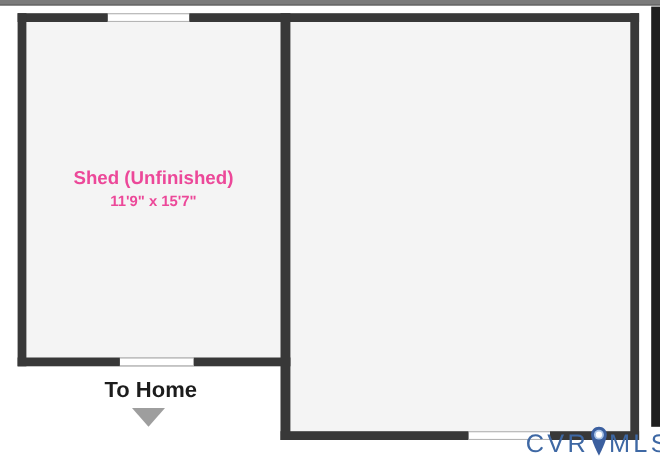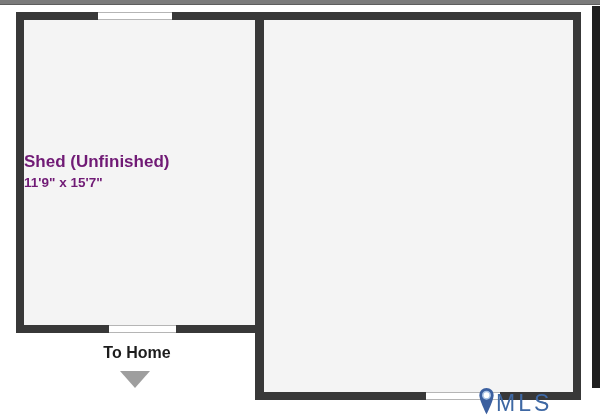--- a/index.html
+++ b/index.html
@@ -48,31 +48,31 @@
     background: #ffffff;
     border-top: 1px solid #b5b5b5;
     border-bottom: 1px solid #b5b5b5;
     box-sizing: border-box;
   }
   .window-shed-top    { left: 98px;  top: 12px;  width: 74px; height: 8px; }
   .window-shed-bottom { left: 109px; top: 325px; width: 67px; height: 8px; }
   .window-barn-bottom { left: 426px; top: 392px; width: 74px; height: 8px; }
 
   
-  .room-label { text-align: left; color: #701a75; }
+  .room-label { text-align: center; color: #ec4899; }
   .room-name { font-size: 17px; font-weight: bold; line-height: 20px; }
   .room-dims { font-size: 13.5px; font-weight: bold; line-height: 17px; margin-top: 2px; }
   .shed-label { left: 24px; top: 152px; width: 231px; }
   .barn-label { left: 263px; top: 186px; width: 310px; }
 
   
   .to-home-label {
     left: 37px; top: 344px; width: 200px;
     text-align: center;
-    font-size: 16px; font-weight: bold; color: #1c1c1c;
+    font-size: 20px; font-weight: bold; color: #1c1c1c;
   }
   .down-arrow {
     left: 120px; top: 371px;
     width: 0; height: 0;
     border-left: 15px solid transparent;
     border-right: 15px solid transparent;
     border-top: 17px solid #9e9e9e;
   }
 
   
@@ -118,20 +118,21 @@
 
   <div class="abs room-label shed-label">
     <div class="room-name">Shed (Unfinished)</div>
     <div class="room-dims">11'9" x 15'7"</div>
   </div>
 
   <div class="abs to-home-label">To Home</div>
   <div class="abs down-arrow"></div>
 
   <div class="abs logo">
+    <span>CVR</span>
     <svg class="logo-pin" viewBox="0 0 20 38" aria-hidden="true">
       <path d="M10 1 C4.6 1 0.5 5.2 0.5 10.5 C0.5 17.5 10 36 10 36 C10 36 19.5 17.5 19.5 10.5 C19.5 5.2 15.4 1 10 1 Z" fill="#3b5f9f"></path>
       <circle cx="10" cy="10.5" r="6" fill="#a9c3e6"></circle>
       <circle cx="10" cy="10.5" r="3.8" fill="#ffffff"></circle>
     </svg>
     <span>MLS</span>
   </div>
 
 </div>
 

